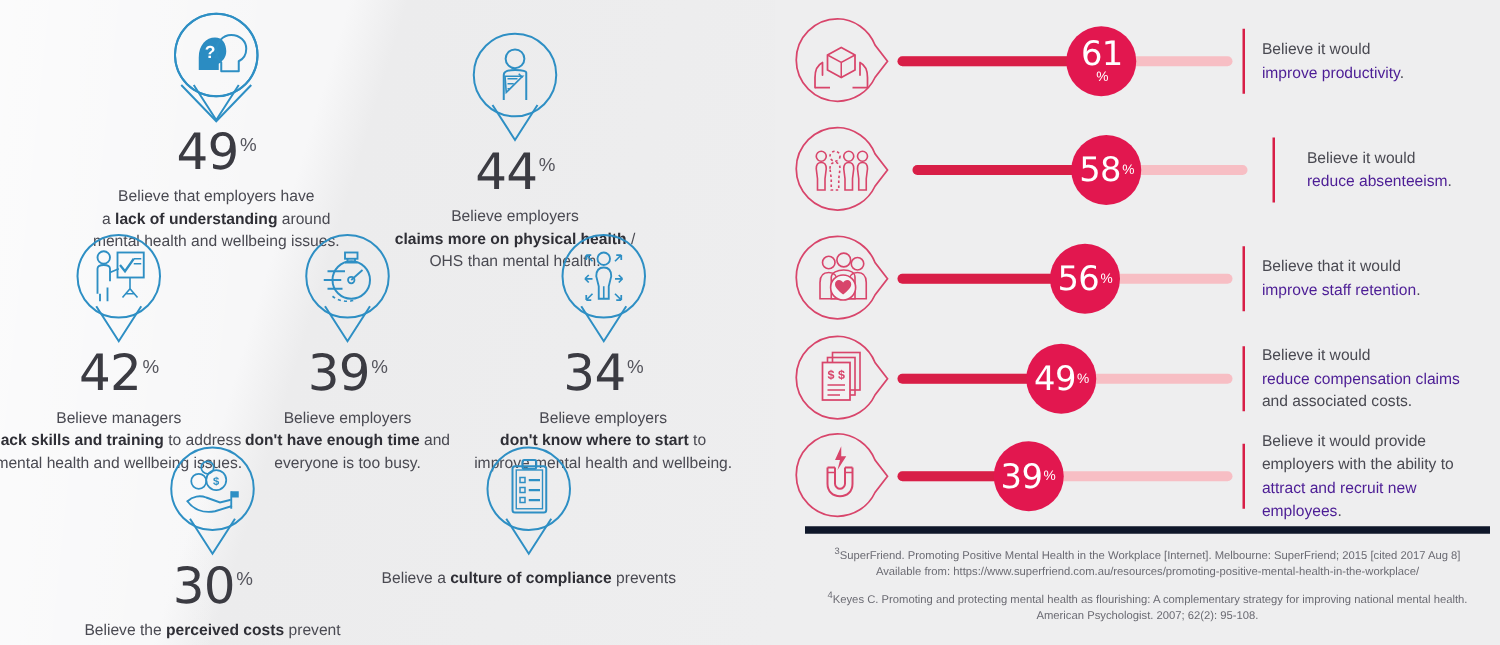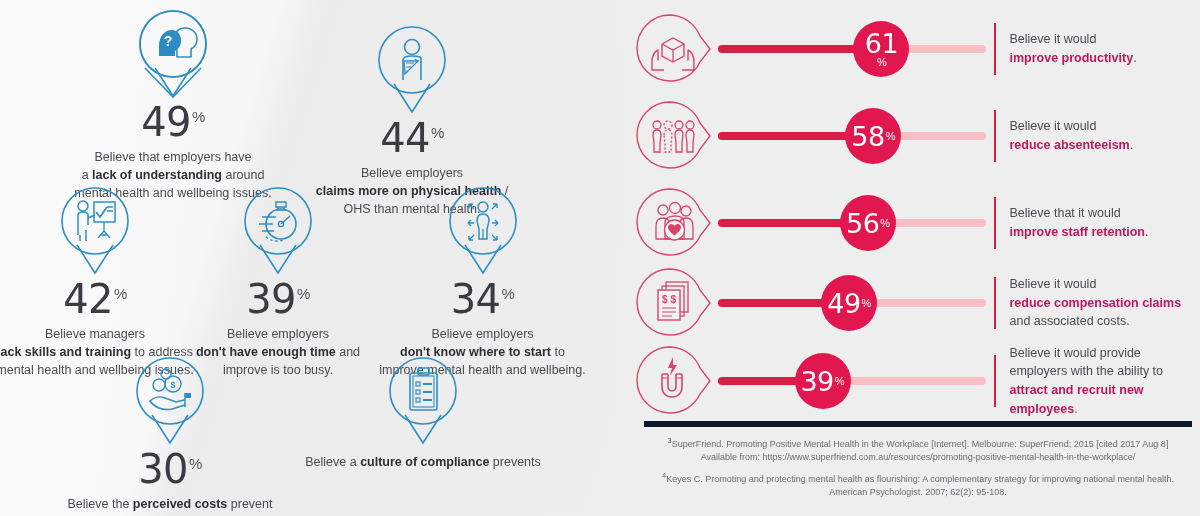--- a/index.html
+++ b/index.html
@@ -172,21 +172,21 @@
     margin-left: 8px;
   }
 
   .bar-label {
     margin-left: 14px;
     font-size: 12.5px;
     line-height: 1.5;
     color: #4a4a52;
     max-width: 200px;
   }
-  .bar-label b { font-weight: bold; color: #be185d; }
+  .bar-label b { font-weight: normal; color: #4c1d95; }
 
   
   .footnotes {
     position: absolute;
     left: 24px;
     bottom: 10px;
     width: 548px;
     text-align: center;
     border-top: 6px solid #0f172a;
     padding-top: 9px;
@@ -293,21 +293,21 @@
             <path d="M22 32 L36 32 M19 39 L33 39 M22 46 L34 46" stroke="#2e8fc4" stroke-width="1.5"></path>
             <path d="M26 52 C31 56 38 57 44 55" fill="none" stroke="#2e8fc4" stroke-width="1.3" stroke-dasharray="2.5,2.5"></path>
           </svg>
         </div>
         <div class="stat-num">
           <span>39</span><span class="pct">%</span>
         </div>
         <div class="stat-desc">
           <span>Believe employers</span><br>
           <b>don't have enough time</b><span> and</span><br>
-          <span>improve is too busy.</span>
+          <span>everyone is too busy.</span>
         </div>
       </div>
 
       <div class="stat" style="left:370px; top:185px; width:225px;">
         <div class="pin">
           <svg width="76" height="92" viewBox="0 0 76 92">
             <circle cx="38" cy="36" r="33" fill="none" stroke="#2e8fc4" stroke-width="1.6"></circle>
             <path d="M20 60 L38 88 L56 60" fill="none" stroke="#2e8fc4" stroke-width="1.6"></path>
             <circle cx="38" cy="22" r="5" fill="none" stroke="#2e8fc4" stroke-width="1.5"></circle>
             <path d="M32 36 C32 31 34 29 38 29 C42 29 44 31 44 36 L42 44 L42 54 L34 54 L34 44 Z" fill="none" stroke="#2e8fc4" stroke-width="1.5"></path>
@@ -402,21 +402,21 @@
             <span class="bpct">%</span>
         </div>
       </div>
       <div class="divider"></div>
       <div class="bar-label">
         <span>Believe it would</span><br>
         <b>improve productivity</b><span>.</span>
       </div>
     </div>
 
-    <div class="bar-row" style="top:95px;">
+    <div class="bar-row" style="top:95px;gap:12px;">
       <div class="bubble-icon">
         <svg width="78" height="78" viewBox="0 0 78 78">
           <path d="M36 5 A33 33 0 1 0 36 71 A33 33 0 0 0 66 52 L76 39 L66 26 A33 33 0 0 0 36 5 Z" fill="none" stroke="#d8456b" stroke-width="1.4"></path>
           <g stroke="#d8456b" stroke-width="1.3" fill="none">
             <circle cx="23" cy="28" r="4"></circle>
             <path d="M19 38 C19 34 21 33 23 33 C25 33 27 34 27 38 L26 46 L26 55 L20 55 L20 46 Z"></path>
             <circle cx="34" cy="28" r="4" stroke-dasharray="2,2"></circle>
             <path d="M30 38 C30 34 32 33 34 33 C36 33 38 34 38 38 L37 46 L37 55 L31 55 L31 46 Z" stroke-dasharray="2,2"></path>
             <circle cx="45" cy="28" r="4"></circle>
             <path d="M41 38 C41 34 43 33 45 33 C47 33 49 34 49 38 L48 46 L48 55 L42 55 L42 46 Z"></path>

